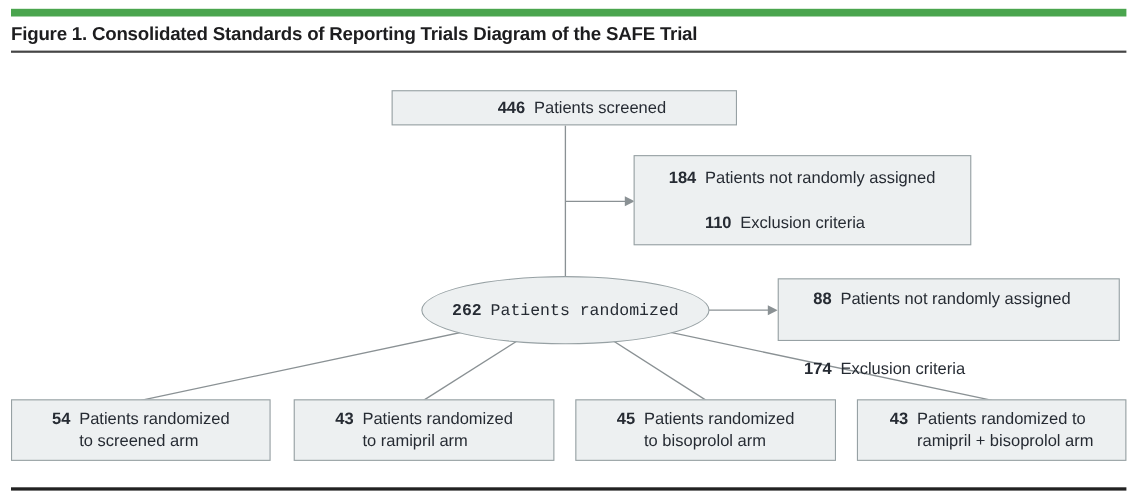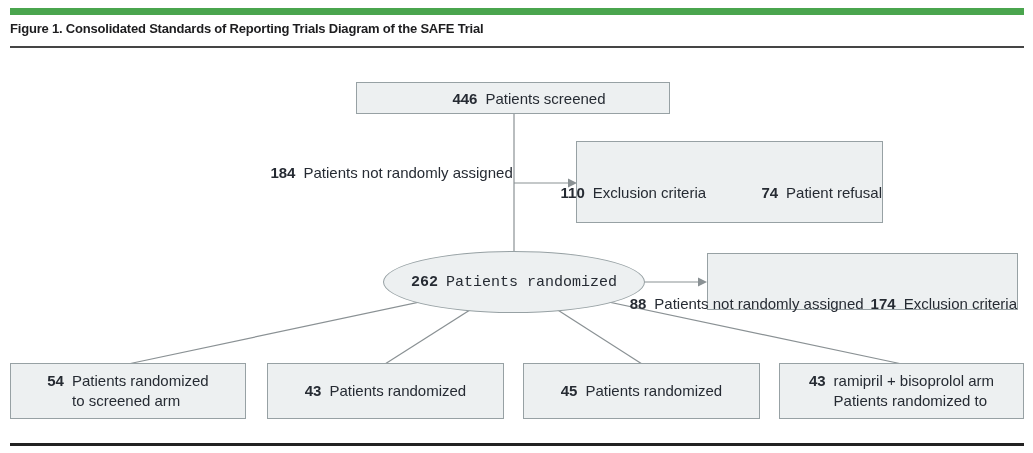--- a/index.html
+++ b/index.html
@@ -21,21 +21,21 @@
     background:#ffffff;
     overflow:hidden;
     color:var(--text);
   }
   .accent-bar{
     position:absolute;left:10px;top:8px;width:1014px;height:7px;
     background:var(--accent-green);
   }
   .figure-title{
     position:absolute;left:10px;top:21px;
-    font-size:13px;font-weight:700;letter-spacing:-0.2px;
+    font-size:17px;font-weight:700;letter-spacing:-0.2px;
     color:var(--title-text);
     white-space:nowrap;
   }
   .title-rule{
     position:absolute;left:10px;top:46px;width:1014px;height:0;
     border-top:2px solid var(--rule-dark);
   }
   .bottom-rule{
     position:absolute;left:10px;top:443px;width:1014px;height:0;
     border-top:3px solid var(--bottom-rule);
@@ -50,21 +50,21 @@
     font-size:15px;
     color:var(--text);
     display:flex;align-items:center;justify-content:center;
   }
   .ellipse{border-radius:50%;}
   .row{display:flex;align-items:baseline;}
   .num{font-weight:700;margin-right:8px;white-space:nowrap;}
   .lbl{white-space:nowrap;}
   .lbl-block{text-align:left;line-height:20px;}
   .lbl-block span{display:block;white-space:nowrap;}
-  .lines{display:flex;flex-direction:row;justify-content:flex-end;line-height:21px;width:100%;padding-left:16px;}
+  .lines{display:flex;flex-direction:column;justify-content:center;line-height:21px;width:100%;padding-left:16px;}
   .lines .row .num{text-align:right;}
   .box-excl1 .row.main .num{flex:0 0 40px;}
   .box-excl1 .row.sub .num{flex:0 0 72px;margin-top:20px;}
   .box-excl2 .row .num{flex:0 0 32px;margin-top:43px;}
 </style>
 </head>
 <body>
 
 <div class="figure">
 
@@ -94,24 +94,20 @@
   <div class="node box-excl1" style="left:576px;top:141px;width:307px;height:82px;">
     <div class="lines">
       <div class="row main">
         <span class="num">184</span>
         <span class="lbl">Patients not randomly assigned</span>
       </div>
       <div class="row sub">
         <span class="num">110</span>
         <span class="lbl">Exclusion criteria</span>
       </div>
-      <div class="row sub">
-        <span class="num">74</span>
-        <span class="lbl">Patient refusal</span>
-      </div>
     </div>
   </div>
 
   <div class="node ellipse" style="left:383px;top:251px;width:262px;height:62px;font-family:Liberation Mono, monospace;">
     <div class="row">
       <span class="num">262</span>
       <span class="lbl">Patients randomized</span>
     </div>
   </div>
 
@@ -136,37 +132,39 @@
         <span>to screened arm</span>
       </span>
     </div>
   </div>
 
   <div class="node" style="left:267px;top:363px;width:237px;height:56px;">
     <div class="row">
       <span class="num">43</span>
       <span class="lbl-block">
         <span>Patients randomized</span>
+        <span>to ramipril arm</span>
       </span>
     </div>
   </div>
 
   <div class="node" style="left:523px;top:363px;width:237px;height:56px;">
     <div class="row">
       <span class="num">45</span>
       <span class="lbl-block">
         <span>Patients randomized</span>
+        <span>to bisoprolol arm</span>
       </span>
     </div>
   </div>
 
   <div class="node" style="left:779px;top:363px;width:245px;height:56px;">
     <div class="row">
       <span class="num">43</span>
       <span class="lbl-block">
+        <span>Patients randomized to</span>
         <span>ramipril + bisoprolol arm</span>
-        <span>Patients randomized to</span>
       </span>
     </div>
   </div>
 
   <div class="bottom-rule"></div>
 </div>
 
 </body></html>

